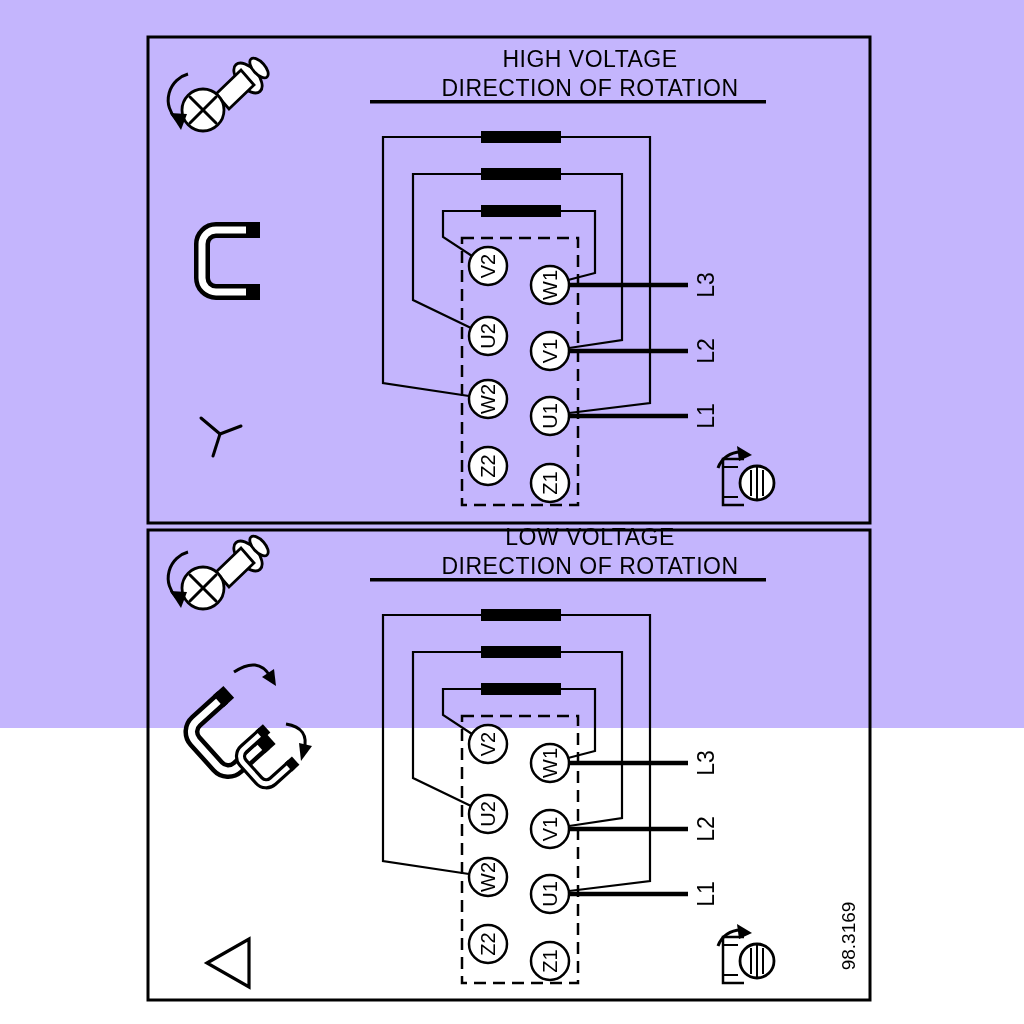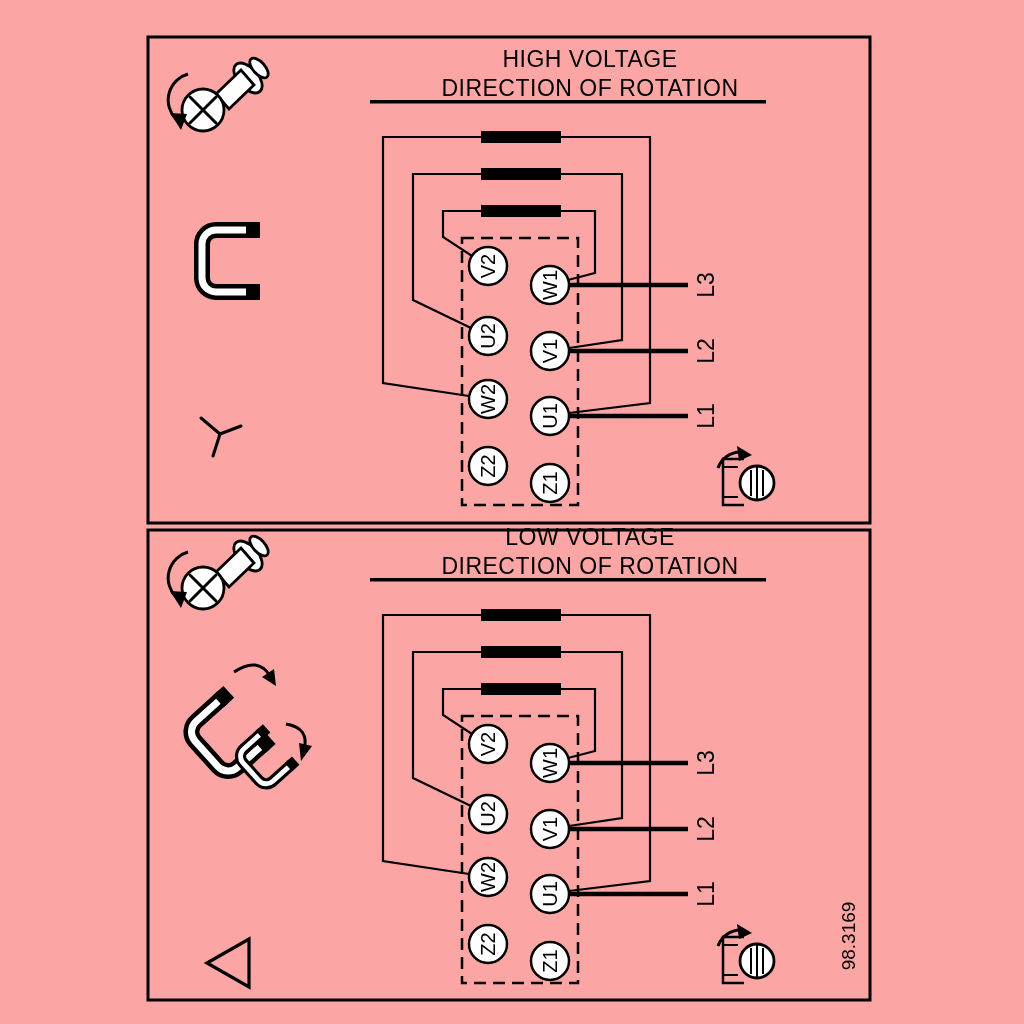--- a/index.html
+++ b/index.html
@@ -6,22 +6,22 @@
     margin: 0;
     padding: 0;
     width: 1024px;
     height: 1024px;
     background: #ffffff;
     font-family: "Liberation Sans", sans-serif;
   }
   .stage {
     position: relative;
     width: 1024px;
-    height: 1024px;
-    background: #fca5a5;
+    height: 728px;
+    background: #c4b5fd;
   }
   svg { display: block; }
   svg text {
     font-family: "Liberation Sans", sans-serif;
     fill: #000000;
   }
   .title  { font-size: 23px; letter-spacing: 0.5px; }
   .tlabel { font-size: 20px; }
   .slabel { font-size: 23px; }
   .fig    { font-size: 19px; }

